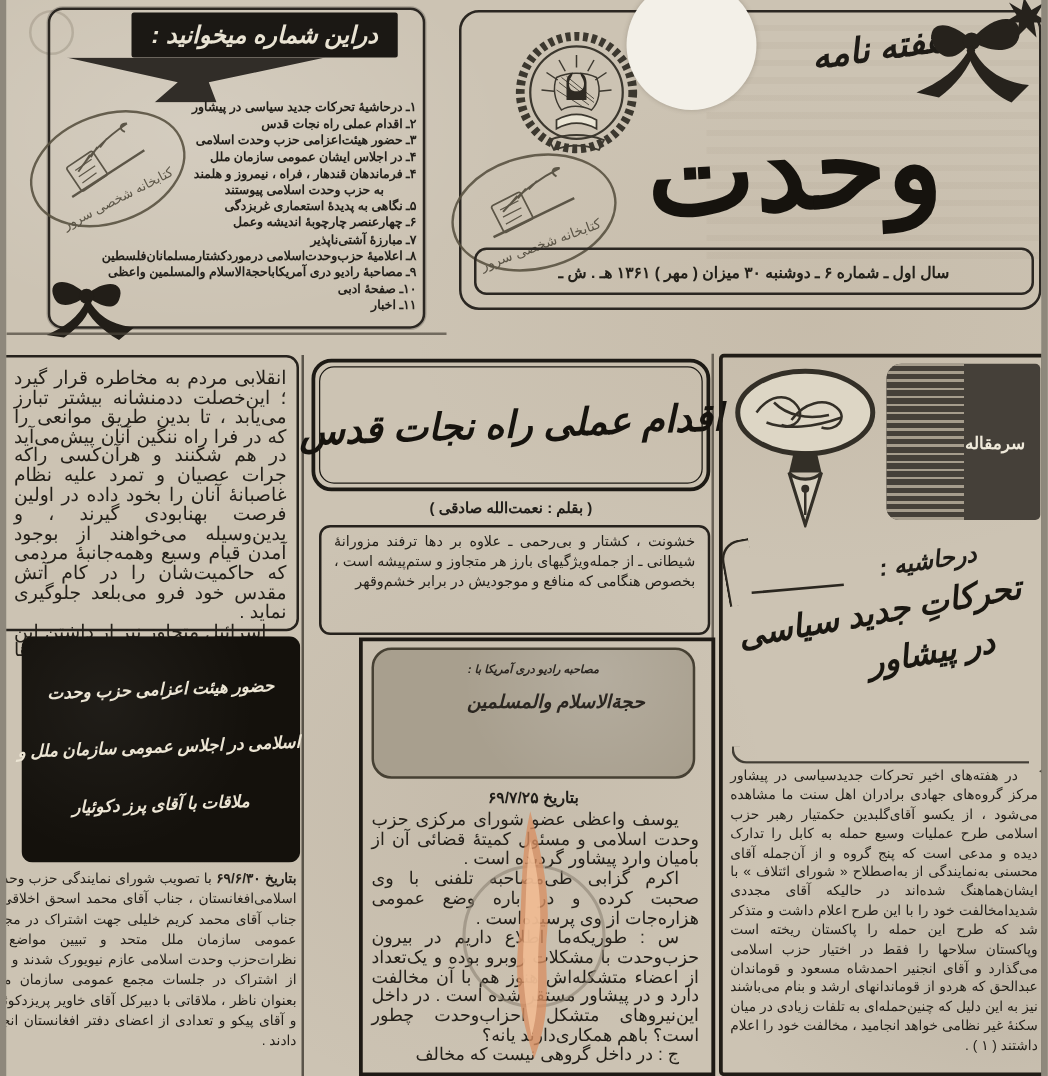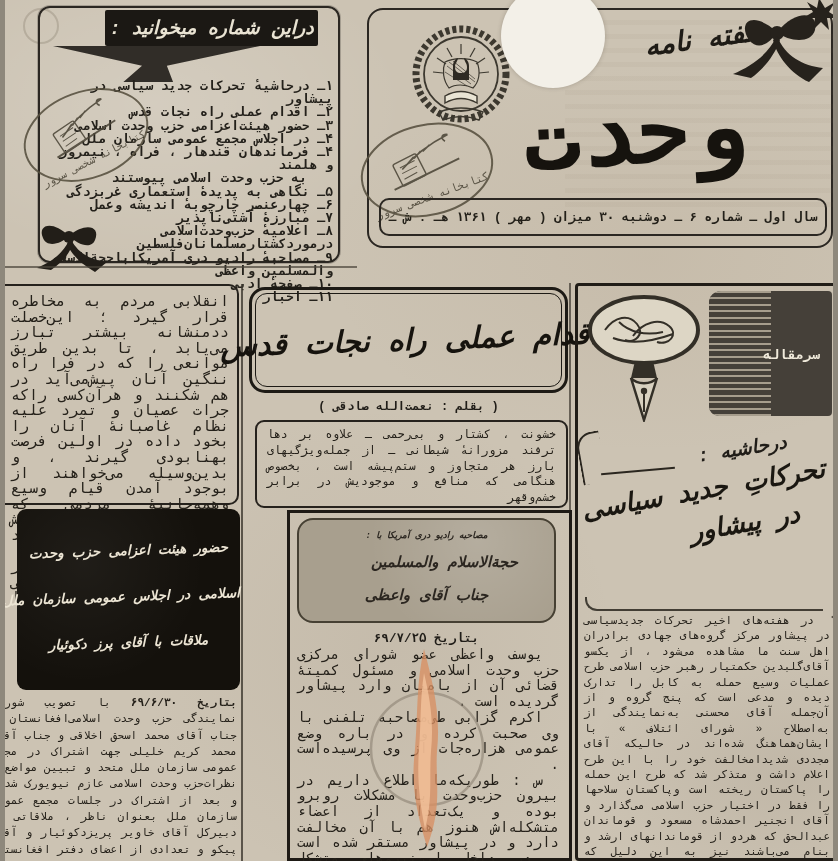--- a/index.html
+++ b/index.html
@@ -1,41 +1,41 @@
 <!DOCTYPE html>
 <html lang="fa" dir="rtl"><head>
 <meta charset="utf-8">
 <style>
   * { margin:0; padding:0; box-sizing:border-box; }
   html,body { background:#8e887c; }
   .page {
     position:relative; width:828px; height:861px; overflow:hidden;
     margin:0 auto; direction:rtl;
-    font-family:Liberation Mono, monospace;
+    font-family:Liberation Sans, sans-serif;
     color:#201d18;
     background:
       radial-gradient(ellipse 420px 260px at 18% 12%, rgba(255,255,255,.16), transparent 60%),
       radial-gradient(ellipse 500px 300px at 78% 30%, rgba(150,125,95,.10), transparent 65%),
       radial-gradient(ellipse 400px 400px at 45% 75%, rgba(120,100,80,.08), transparent 60%),
       radial-gradient(ellipse 300px 200px at 95% 90%, rgba(90,75,60,.10), transparent 70%),
       #ccc3b3;
   }
   .abs { position:absolute; }
 
   
   .toc-box { left:33px; top:6px; width:302px; height:257px;
     border:2px solid #2b2722; border-radius:12px;
     box-shadow:0 0 0 1px rgba(43,39,34,.25); }
   .toc-banner { left:100px; top:10px; width:213px; height:36px;
     background:#1b1814; color:#e9e3d3; display:flex; align-items:center; justify-content:center;
     font-size:19px; font-weight:bold; font-style:italic; letter-spacing:0; border-radius:2px; }
   .toc-arrow { left:48px; top:46px; width:207px; height:36px; background:#23201b;
     clip-path:polygon(0 0, 100% 0, 55% 55%, 58% 100%, 34% 100%, 43% 55%); opacity:.92; }
   .toc-list { left:44px; top:80px; width:284px; text-align:right;
-    font-size:13px; line-height:13.2px; font-weight:600; color:#24211b; }
+    font-size:10px; line-height:13.2px; font-weight:600; color:#24211b; }
   .toc-item.cont { padding-right:26px; }
 
   
   .faint-circle { left:18px; top:8px; width:36px; height:36px; border-radius:50%;
     border:2px solid #7d7565; opacity:.3; }
 
   
   .masthead-frame { left:362px; top:8px; width:466px; height:240px;
     border:2px solid #2b2722; border-radius:16px; }
   .bleed { left:560px; top:20px; width:270px; height:190px; opacity:.5;
@@ -138,21 +138,21 @@
 
   <div class="abs toc-box"></div>
   <div class="abs toc-banner">
     <span>دراین شماره میخوانید :</span>
   </div>
   <div class="abs toc-arrow"></div>
   <div class="abs toc-list">
     <div class="toc-item">۱ـ درحاشیهٔ تحرکات جدید سیاسی در پیشاور</div>
     <div class="toc-item">۲ـ اقدام عملی راه نجات قدس</div>
     <div class="toc-item">۳ـ حضور هیئت‌اعزامی حزب وحدت اسلامی</div>
-    <div class="toc-item">۴ـ در اجلاس مجمع عمومی سازمان ملل</div>
+    <div class="toc-item">۴ـ در اجلاس ایشان عمومی سازمان ملل</div>
     <div class="toc-item">۴ـ فرماندهان قندهار ، فراه ، نیمروز و هلمند</div>
     <div class="toc-item cont">به حزب وحدت اسلامی پیوستند</div>
     <div class="toc-item">۵ـ نگاهی به پدیدهٔ استعماری غربزدگی</div>
     <div class="toc-item">۶ـ چهارعنصر چارچوبهٔ اندیشه وعمل</div>
     <div class="toc-item">۷ـ مبارزهٔ آشتی‌ناپذیر</div>
     <div class="toc-item">۸ـ اعلامیهٔ حزب‌وحدت‌اسلامی درموردکشتارمسلمانان‌فلسطین</div>
     <div class="toc-item">۹ـ مصاحبهٔ رادیو دری آمریکاباحجةالاسلام والمسلمین واعظی</div>
     <div class="toc-item">۱۰ـ صفحهٔ ادبی</div>
     <div class="toc-item">۱۱ـ اخبار</div>
   </div>
@@ -277,21 +277,20 @@
     <div class="bb-line">ملاقات با آقای پرز دکوئیار</div>
   </div>
   <div class="abs un-body">
     <p class="body-text"><span class="date-bold">بتاریخ ۶۹/۶/۳۰</span> <span>با تصویب شورای نمایندگی حزب وحدت اسلامی‌افغانستان ، جناب آقای محمد اسحق اخلاقی و جناب آقای محمد کریم خلیلی جهت اشتراک در مجمع عمومی سازمان ملل متحد و تبیین مواضع و نظرات‌حزب وحدت اسلامی عازم نیویورک شدند و بعد از اشتراک در جلسات مجمع عمومی سازمان ملل بعنوان ناظر ، ملاقاتی با دبیرکل آقای خاویر پریزدکوئیار و آقای پیکو و تعدادی از اعضای دفتر افغانستان انجام دادند .</span></p>
   </div>
 
   <div class="abs interview-box"></div>
   <div class="abs iv-header">
     <div class="h1">مصاحبه رادیو دری آمریکا با :</div>
     <div class="h2">حجةالاسلام والمسلمین</div>
-    <div class="h3">جناب آقای واعظی</div>
   </div>
   <div class="abs iv-date">بتاریخ ۶۹/۷/۲۵</div>
   <div class="abs iv-body">
     <p class="body-text indent">یوسف واعظی عضو شورای مرکزی حزب وحدت اسلامی و مسئول کمیتهٔ قضائی آن از بامیان وارد پیشاور گردیده است .</p>
     <p class="body-text indent">اکرم گزابی طی‌مصاحبه تلفنی با وی صحبت کرده و در باره وضع عمومی هزاره‌جات از وی پرسیده‌است .</p>
     <p class="body-text indent">س : طوریکه‌ما اطلاع داریم در بیرون حزب‌وحدت با مشکلات روبرو بوده و یک‌تعداد از اعضاء متشکله‌اش هنوز هم با آن مخالفت دارد و در پیشاور مستقر شده است . در داخل این‌نیروهای متشکل احزاب‌وحدت چطور است؟ باهم همکاری‌دارند یانه؟</p>
     <p class="body-text indent">ج : در داخل گروهی نیست که مخالف</p>
   </div>
 
   <svg class="abs flame-stamp" viewBox="0 0 136 212">

